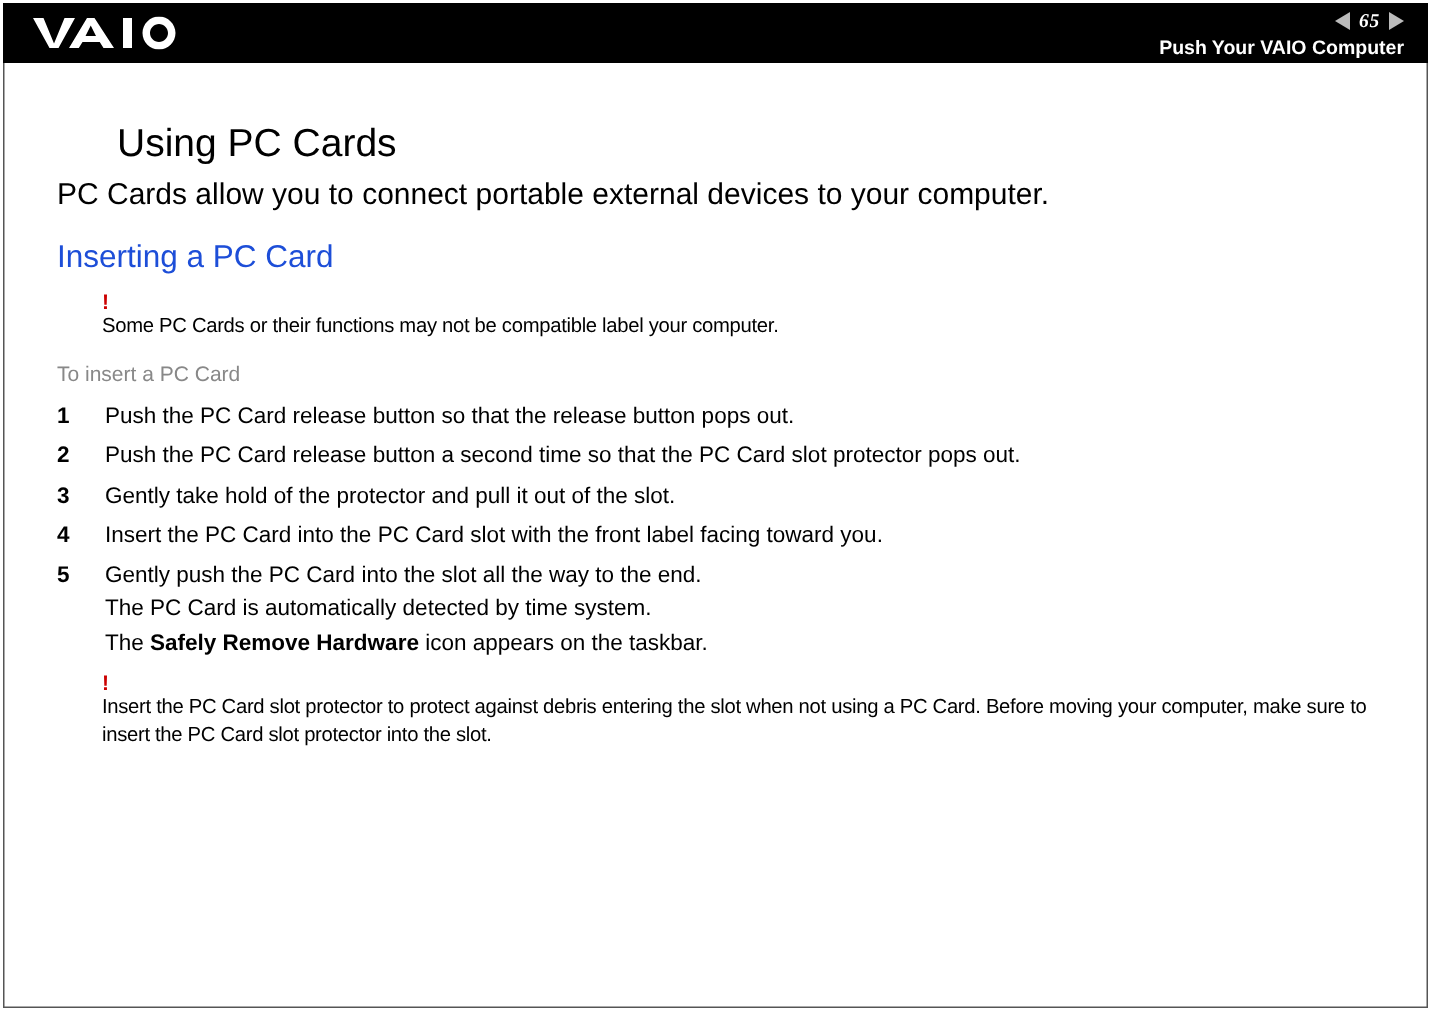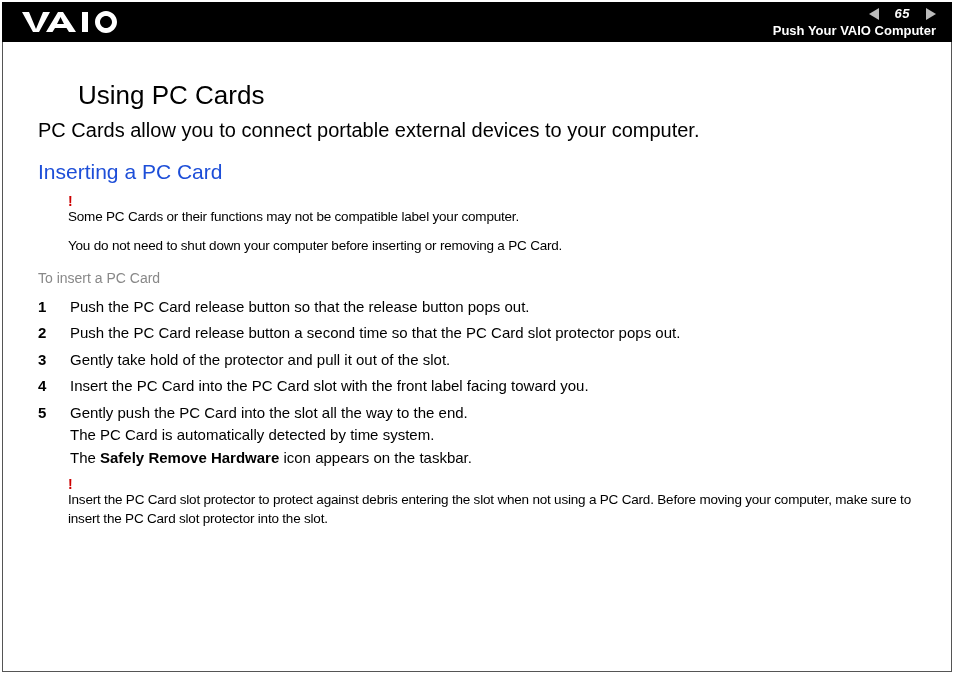--- a/index.html
+++ b/index.html
@@ -35,24 +35,25 @@
   .logo svg { display:block; }
   .header-right {
     display: flex;
     flex-direction: column;
     align-items: flex-end;
     gap: 2px;
   }
   .pager {
     display: flex;
     align-items: center;
-    gap: 12px;
+    gap: 2px;
     font-size: 13px;
     font-style: italic;
     font-weight: bold;
+    font-family: Liberation Serif, serif;
   }
   .arrow-left, .arrow-right {
     width: 0; height: 0;
     border-top: 6px solid transparent;
     border-bottom: 6px solid transparent;
   }
   .arrow-left { border-right: 10px solid #bbb; }
   .arrow-right { border-left: 10px solid #bbb; }
   .page-num {
     padding: 0 4px;
@@ -163,21 +164,20 @@
 
 <div class="content">
   <h1>Using PC Cards</h1>
   <p class="intro">PC Cards allow you to connect portable external devices to your computer.</p>
 
   <h2>Inserting a PC Card</h2>
 
   <div class="note-block">
     <span class="bang">!</span>
     <p class="note-text">Some PC Cards or their functions may not be compatible label your computer.</p>
-    <p class="note-text">You do not need to shut down your computer before inserting or removing a PC Card.</p>
   </div>
 
   <h3>To insert a PC Card</h3>
 
   <ol class="steps">
     <li><span>Push the PC Card release button so that the release button pops out.</span></li>
     <li><span>Push the PC Card release button a second time so that the PC Card slot protector pops out.</span></li>
     <li><span>Gently take hold of the protector and pull it out of the slot.</span></li>
     <li><span>Insert the PC Card into the PC Card slot with the front label facing toward you.</span></li>
     <li>

